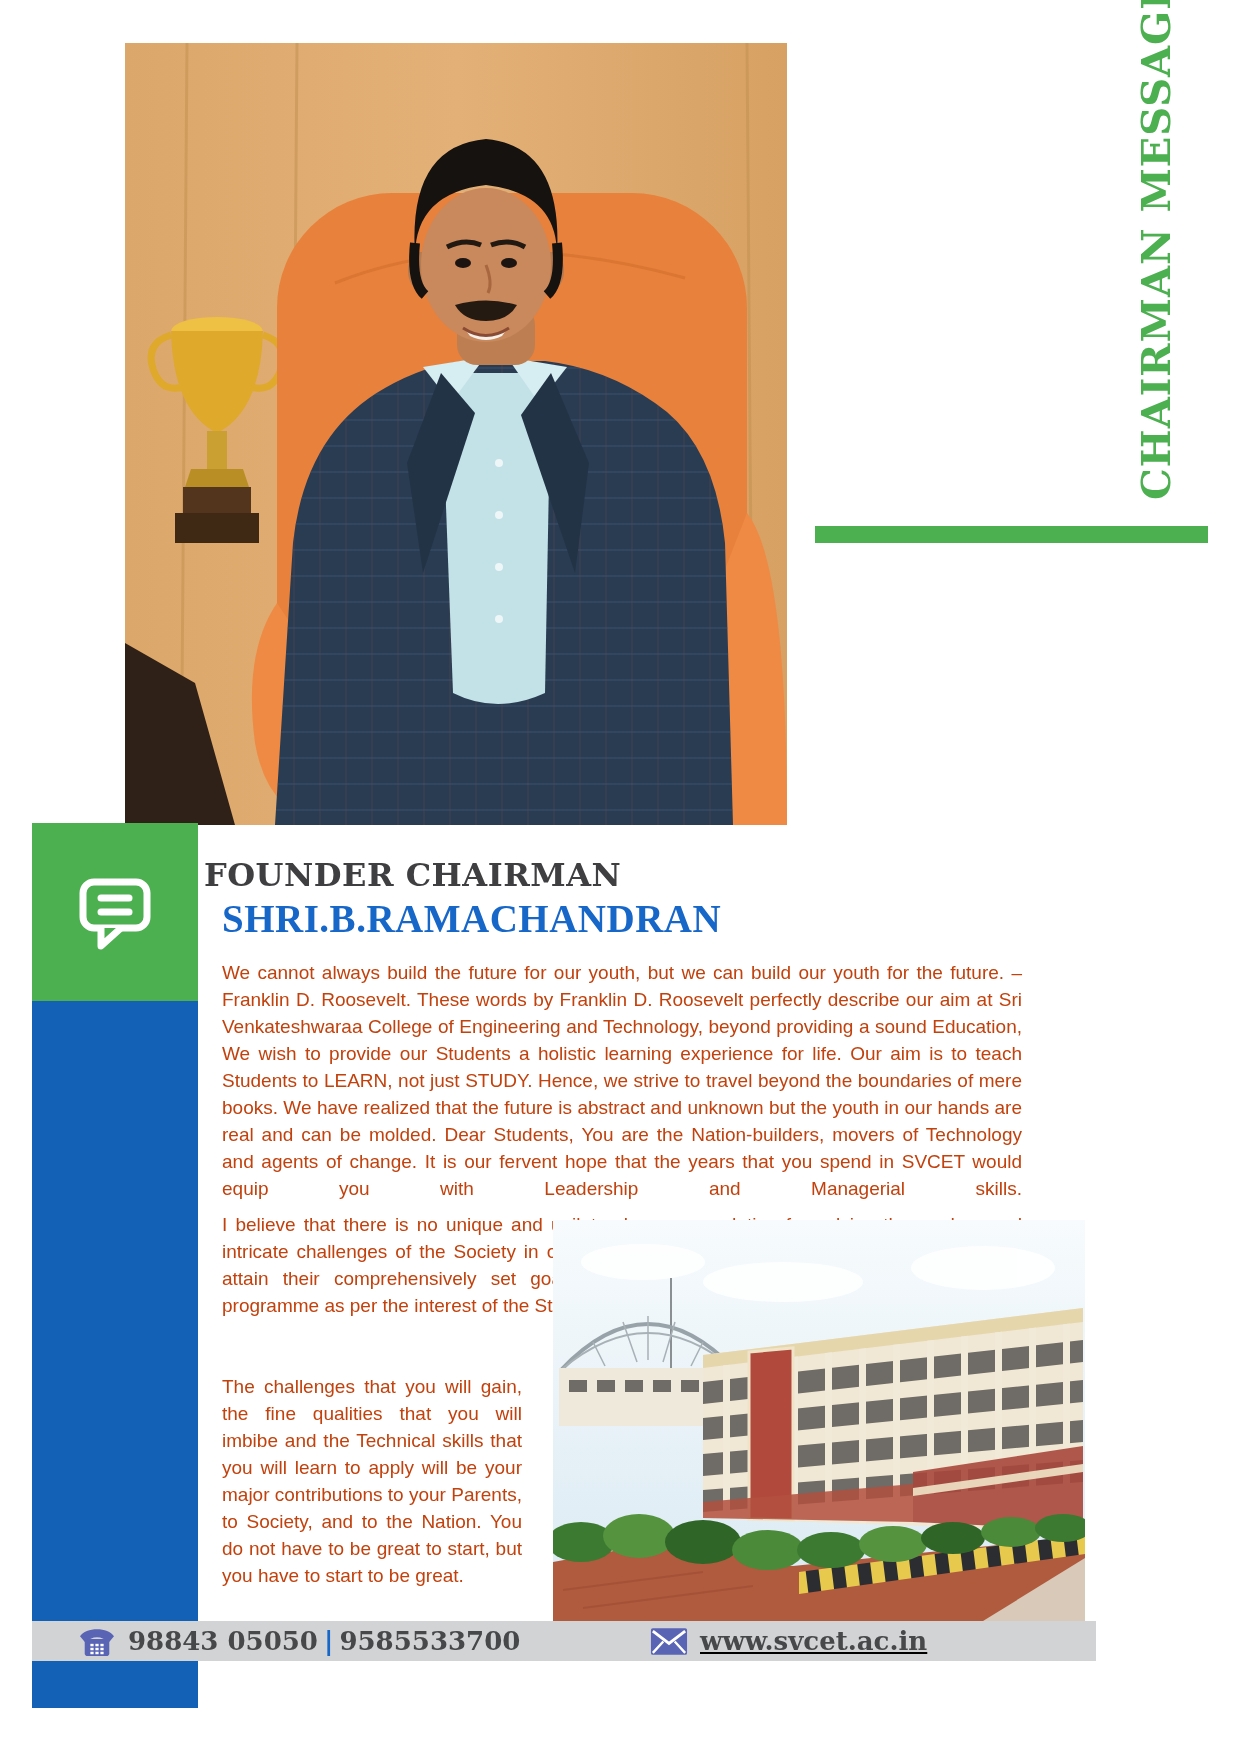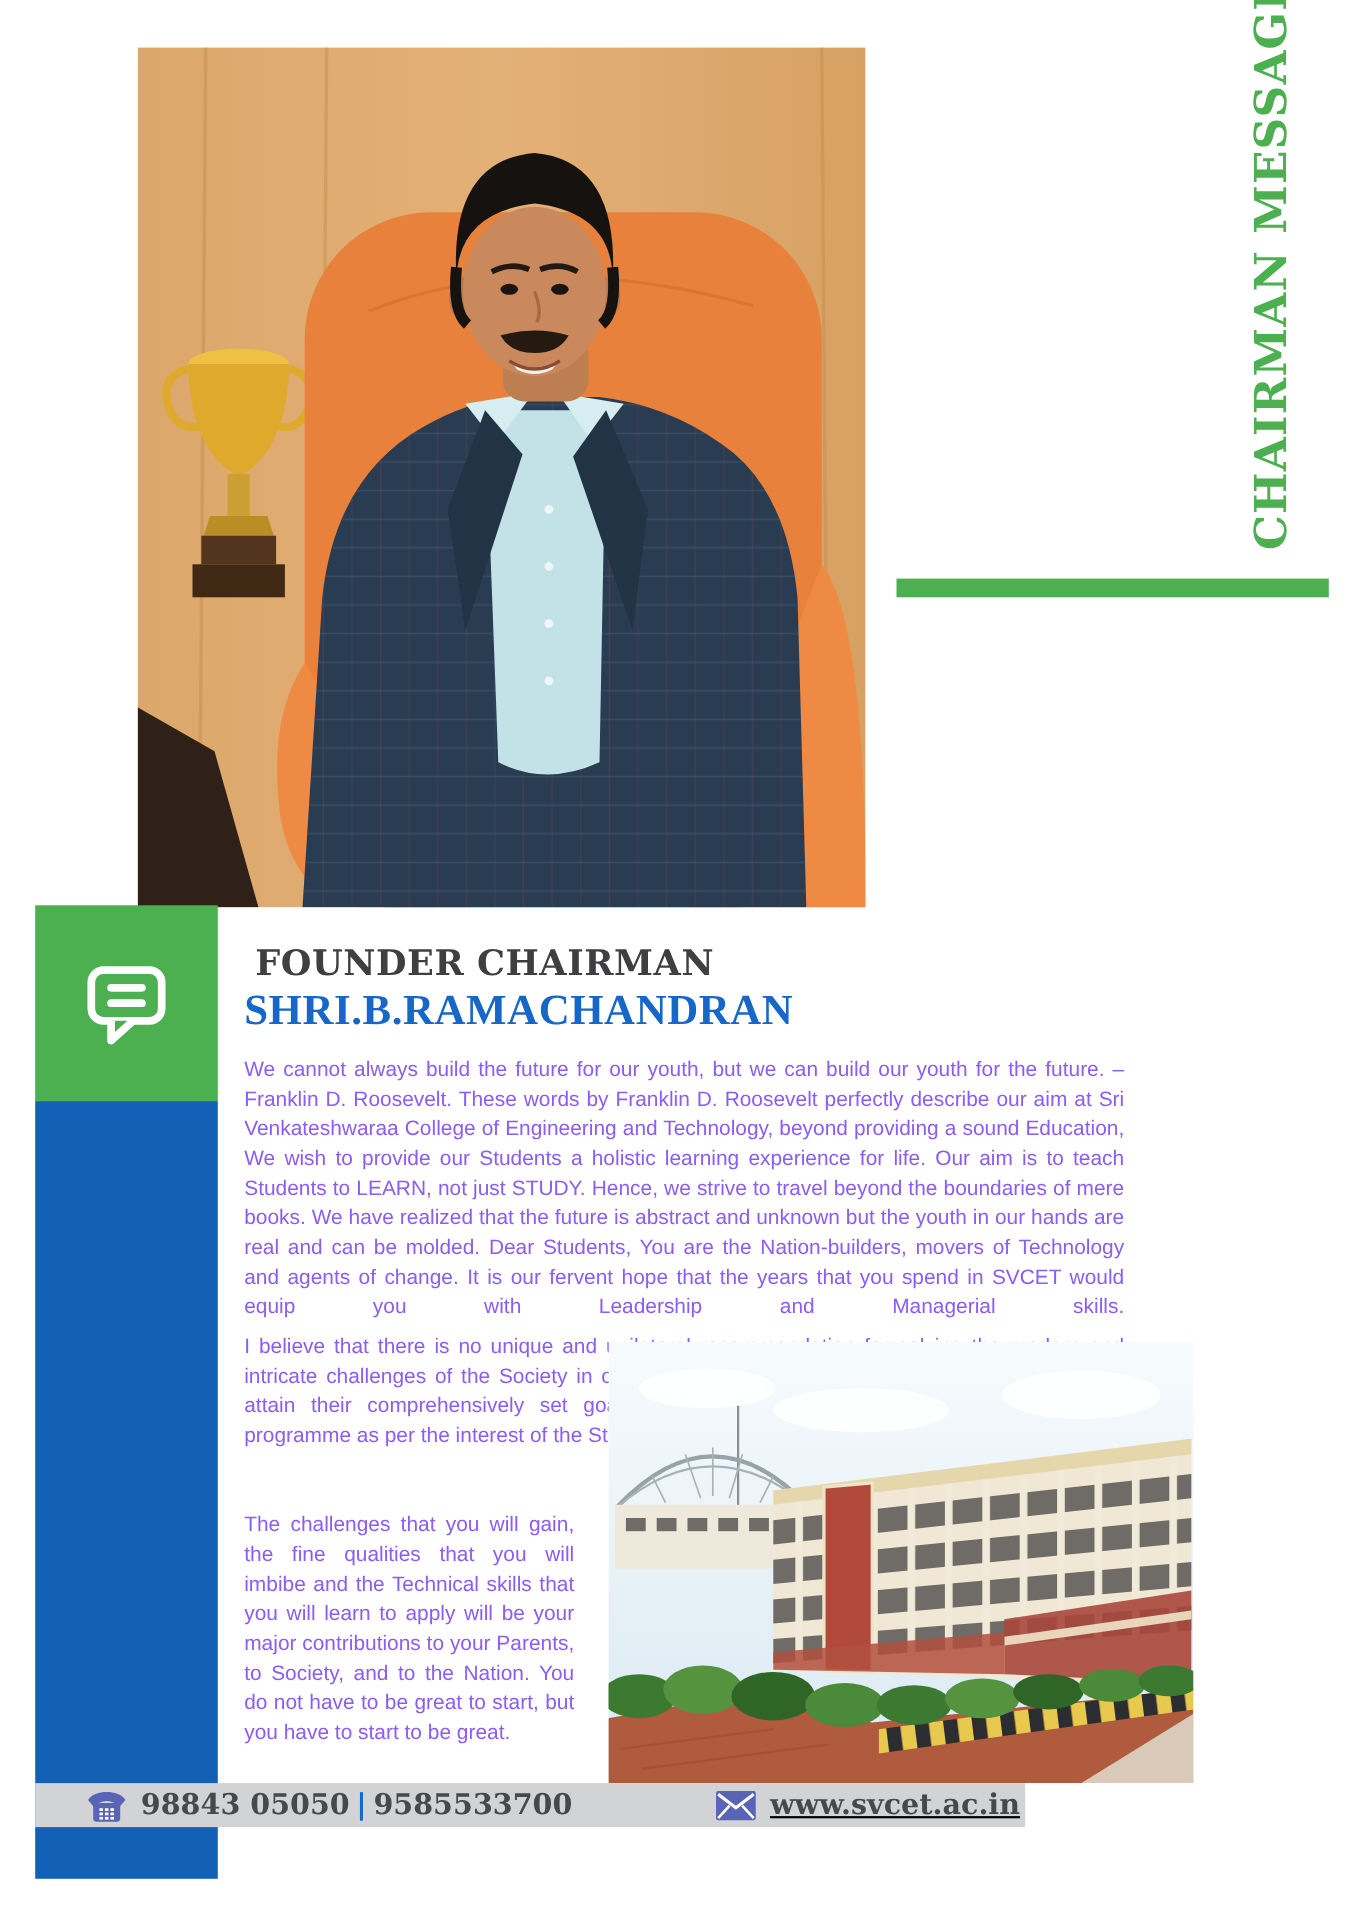--- a/index.html
+++ b/index.html
@@ -18,37 +18,37 @@
     letter-spacing:1px;color:#4caf50;white-space:nowrap;}
 
   .green-accent-bar{left:815px;top:526px;width:393px;height:17px;background:#4caf50;}
 
   
   .green-square{left:32px;top:823px;width:166px;height:178px;background:#4caf50;
     display:flex;align-items:center;justify-content:center;}
   .blue-rail{left:32px;top:1001px;width:166px;height:707px;background:#1261b6;}
 
   
-  .title1{left:232px;top:856px;font-family:"DejaVu Serif",serif;font-weight:bold;
+  .title1{left:204px;top:856px;font-family:"DejaVu Serif",serif;font-weight:bold;
     font-size:32px;color:#3f3f41;letter-spacing:.5px;}
   .title2{left:222px;top:896px;font-family:Liberation Serif, serif;font-weight:bold;
     font-size:39px;color:#1767c9;letter-spacing:.5px;}
 
   
-  .para{color:#8b5cf6;font-size:19px;line-height:27px;text-align:justify;margin:0;}
+  .para{color:#c2410c;font-size:19px;line-height:27px;text-align:justify;margin:0;}
   .para1{left:222px;top:959px;width:800px;text-align-last:justify;}
   .para2{left:222px;top:1211px;width:800px;}
   .para3{left:222px;top:1373px;width:300px;}
 
   
   .photo-campus{left:553px;top:1220px;width:532px;height:401px;overflow:hidden;}
   .photo-campus svg{display:block;width:100%;height:100%;}
 
   
-  .footer-bar{left:32px;top:1621px;width:900px;height:40px;background:#d2d3d5;}
+  .footer-bar{left:32px;top:1621px;width:1064px;height:40px;background:#d2d3d5;}
   .footer-group{position:absolute;top:0;height:40px;display:flex;align-items:center;gap:12px;}
   .footer-phone{left:46px;}
   .footer-web{left:618px;text-decoration:underline;}
   .footer-text{font-family:"DejaVu Serif",serif;font-weight:bold;font-size:26px;
     color:#47484a;white-space:nowrap;}
   .footer-sep{color:#1767c9;padding:0 6px;font-weight:bold;}
   .icon{display:flex;align-items:center;}
 </style>
 </head>
 <body>

